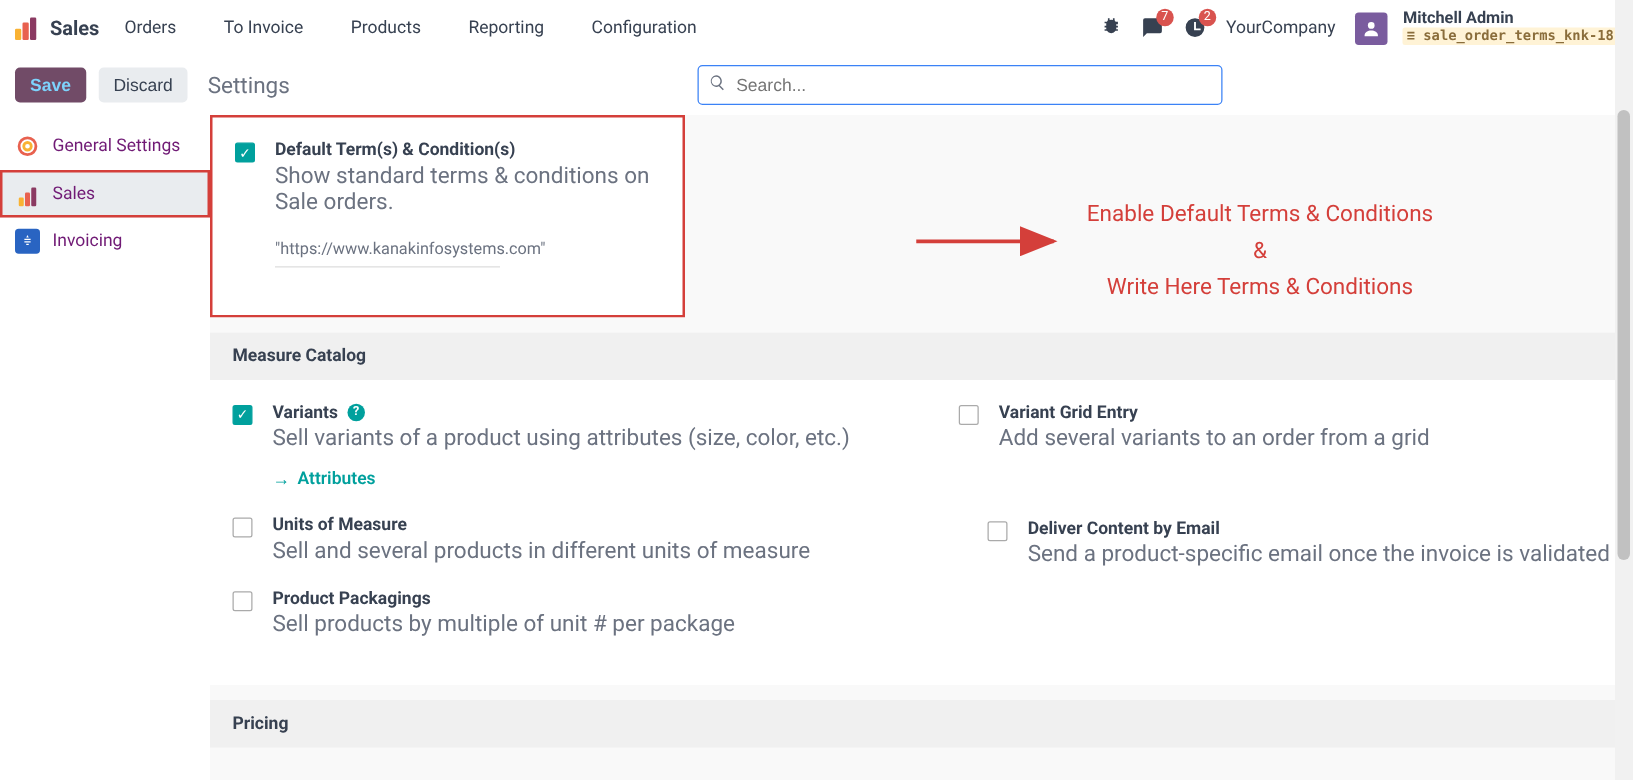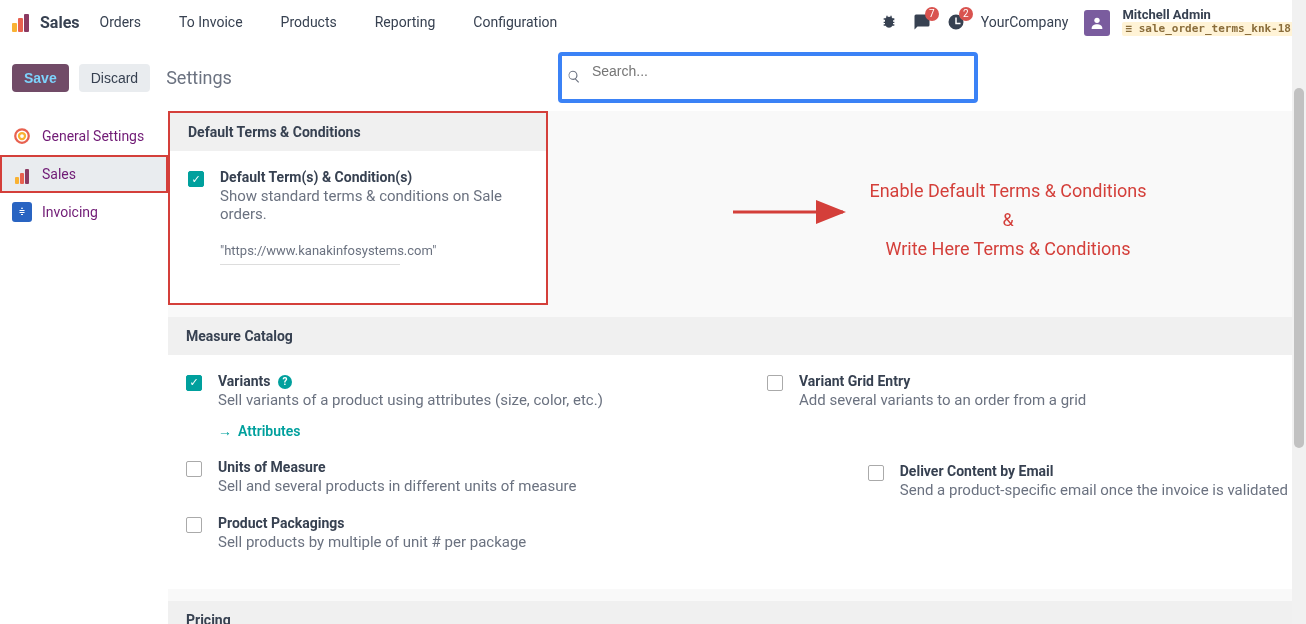--- a/index.html
+++ b/index.html
@@ -26,21 +26,21 @@
   .user-name{font-size:13px;color:#374151;}
   .db-tag{font-family:monospace;font-size:11px;background:#fff3d6;color:#8a6d3b;padding:0 3px;border-radius:2px;}
   .db-tag::before{content:"≡ ";}
   
   .actionbar{display:flex;align-items:center;padding:8px 12px;gap:10px;}
   .btn{padding:6px 12px;border:none;border-radius:4px;cursor:pointer;font-size:14px;}
   .btn-primary{background:#714b67;color:#7dd3fc;font-weight:600;}
   .btn-secondary{background:#e9ecef;color:#374151;}
   .page-title{font-size:18px;color:#6b7280;margin-left:6px;}
   .search-wrap{margin-left:auto;margin-right:auto;position:relative;}
-  .search-input{width:420px;padding:7px 10px 20px 30px;border:4px solid #3b82f6;border-radius:4px;font-size:14px;outline:none;}
+  .search-input{width:420px;padding:7px 10px 7px 30px;border:1px solid #3b82f6;border-radius:4px;font-size:14px;outline:none;}
   .search-icon{position:absolute;left:9px;top:50%;transform:translateY(-50%);}
   .search-icon svg{width:14px;height:14px;fill:#6b7280;}
   
   .layout{display:flex;min-height:540px;}
   .sidebar{width:168px;flex-shrink:0;padding-top:6px;}
   .side-item{display:flex;align-items:center;gap:10px;padding:9px 12px;cursor:pointer;color:#701a75;}
   .side-item.active{background:#e9ecef;outline:2px solid #d43f3a;outline-offset:-2px;}
   .side-icon{width:20px;height:20px;display:inline-flex;align-items:center;justify-content:center;border-radius:3px;}
   .side-icon.gs svg{width:18px;height:18px;}
   .side-icon.sales{display:inline-flex;align-items:flex-end;gap:1px;}
@@ -56,21 +56,21 @@
   .section-head{background:#f0f0f0;padding:11px 18px;font-weight:700;color:#374151;}
   .section-body{padding:18px;}
   .red-box{border:2px solid #d43f3a;}
   .optrow{display:flex;gap:16px;margin-bottom:20px;}
   .optcols{display:flex;gap:60px;}
   .optcol{flex:1;}
   .chk{width:16px;height:16px;border:1px solid #aaa;border-radius:2px;flex-shrink:0;margin-top:2px;display:inline-flex;align-items:center;justify-content:center;cursor:pointer;}
   .chk.on{background:#00a09d;border-color:#00a09d;}
   .chk.on::after{content:"✓";color:#fff;font-size:11px;line-height:1;}
   .opt-title{font-weight:700;color:#374151;margin-bottom:2px;}
-  .opt-desc{color:#6b7280;font-size:15px;}
+  .opt-desc{color:#6b7280;font-size:18px;}
   .terms-text{color:#6b7280;font-size:13px;margin-top:18px;max-width:180px;line-height:1.5;border-bottom:1px solid #ddd;padding-bottom:3px;}
   .help-icon{display:inline-flex;width:14px;height:14px;border-radius:50%;background:#00a09d;color:#fff;font-size:10px;align-items:center;justify-content:center;margin-left:4px;vertical-align:middle;}
   .link-line{margin-top:14px;color:#00a09d;font-weight:600;cursor:pointer;display:flex;align-items:center;gap:6px;}
   .link-line::before{content:"→";}
   
   .annot{position:absolute;color:#d43f3a;font-size:18px;text-align:center;line-height:1.6;}
   .annot-text{left:680px;top:50px;width:320px;margin-top:16px;}
   .arrow-svg{position:absolute;left:560px;top:86px;}
   
   .scrollbar{position:fixed;right:0;top:0;width:14px;height:100%;background:#f1f1f1;}
@@ -180,21 +180,20 @@
     <svg class="arrow-svg" width="130" height="30">
       <defs>
           <marker id="ah" markerWidth="10" markerHeight="8" refX="9" refY="4" orient="auto">
             <polygon points="0 0, 10 4, 0 8" fill="#d43f3a"></polygon>
           </marker>
         </defs>
       <line x1="5" y1="15" x2="115" y2="15" stroke="#d43f3a" stroke-width="3" marker-end="url(#ah)"></line>
     </svg>
 
     <div class="section red-box" style="width:380px;">
-      <div class="section-head">Default Terms &amp; Conditions</div>
       <div class="section-body">
         <div class="optrow">
           <span class="chk on"></span>
           <div>
             <div class="opt-title">Default Term(s) &amp; Condition(s)</div>
             <div class="opt-desc">Show standard terms &amp; conditions on Sale orders.</div>
             <div class="terms-text">"https://www.kanakinfosystems.com"</div>
           </div>
         </div>
       </div>

